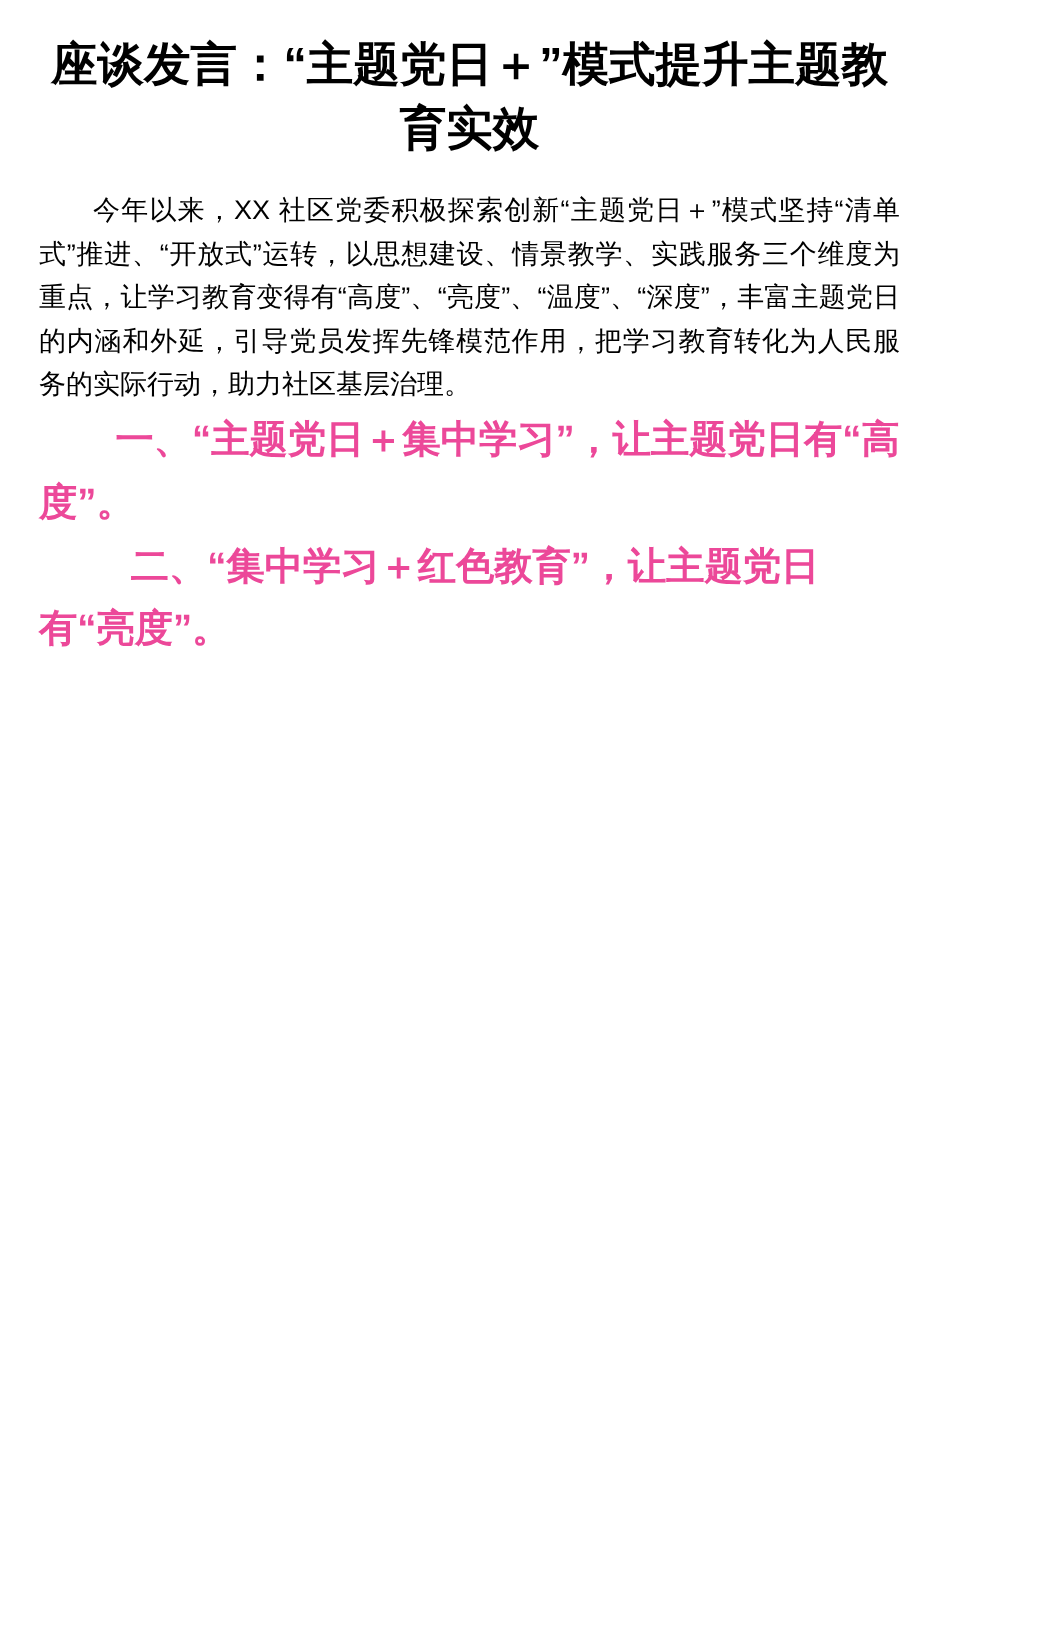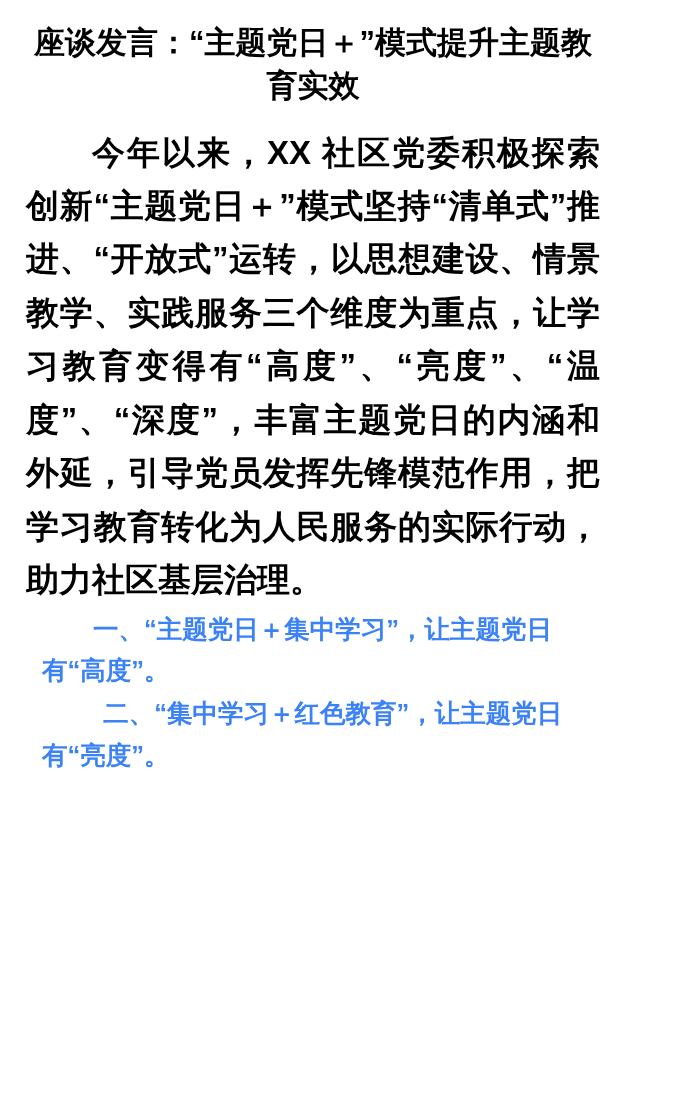--- a/index.html
+++ b/index.html
@@ -24,36 +24,35 @@
   .doc-title {
     font-size: 31px;
     font-weight: bold;
     line-height: 1.38;
     text-align: center;
     letter-spacing: 0px;
     margin: 0 0 18px 0;
     color: #000000;
   }
   .para {
-    font-size: 33px;
+    font-size: 18px;
     line-height: 1.62;
     text-align: justify;
     text-justify: inter-ideograph;
     margin: 0 0 2px 0;
     text-indent: 2em;
     color: #000000;
-    font-weight: bold;
   }
   .heading {
     font-size: 25.5px;
     line-height: 1.62;
     font-weight: bold;
-    color: #3b82f6;
+    color: #ec4899;
     text-indent: 2em;
-    margin: 0 0 2px 16px;
+    margin: 0 0 2px 0;
     text-align: left;
   }
   .heading.center-ish {
     text-indent: 2.4em;
   }
 </style>
 </head>
 <body>
 
 <div class="page">

